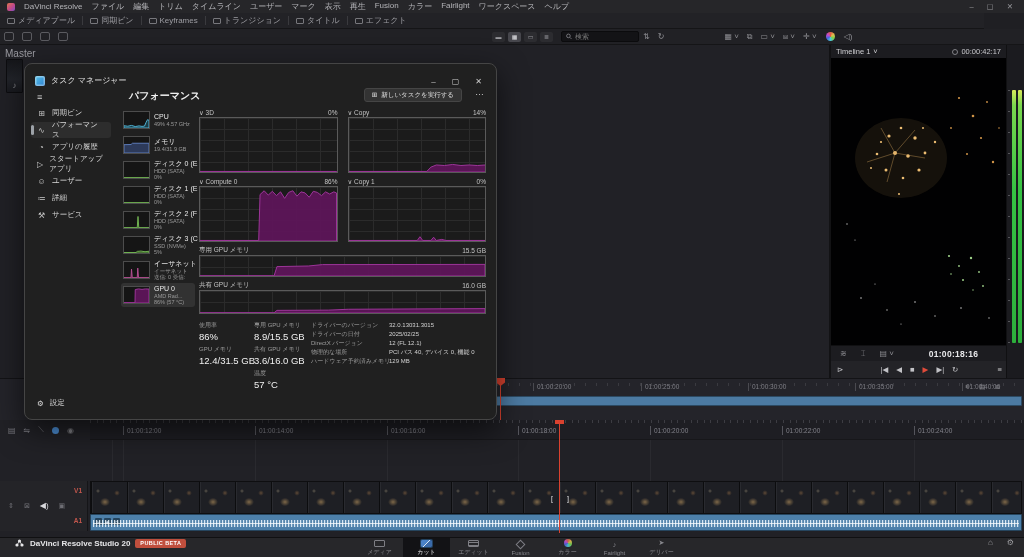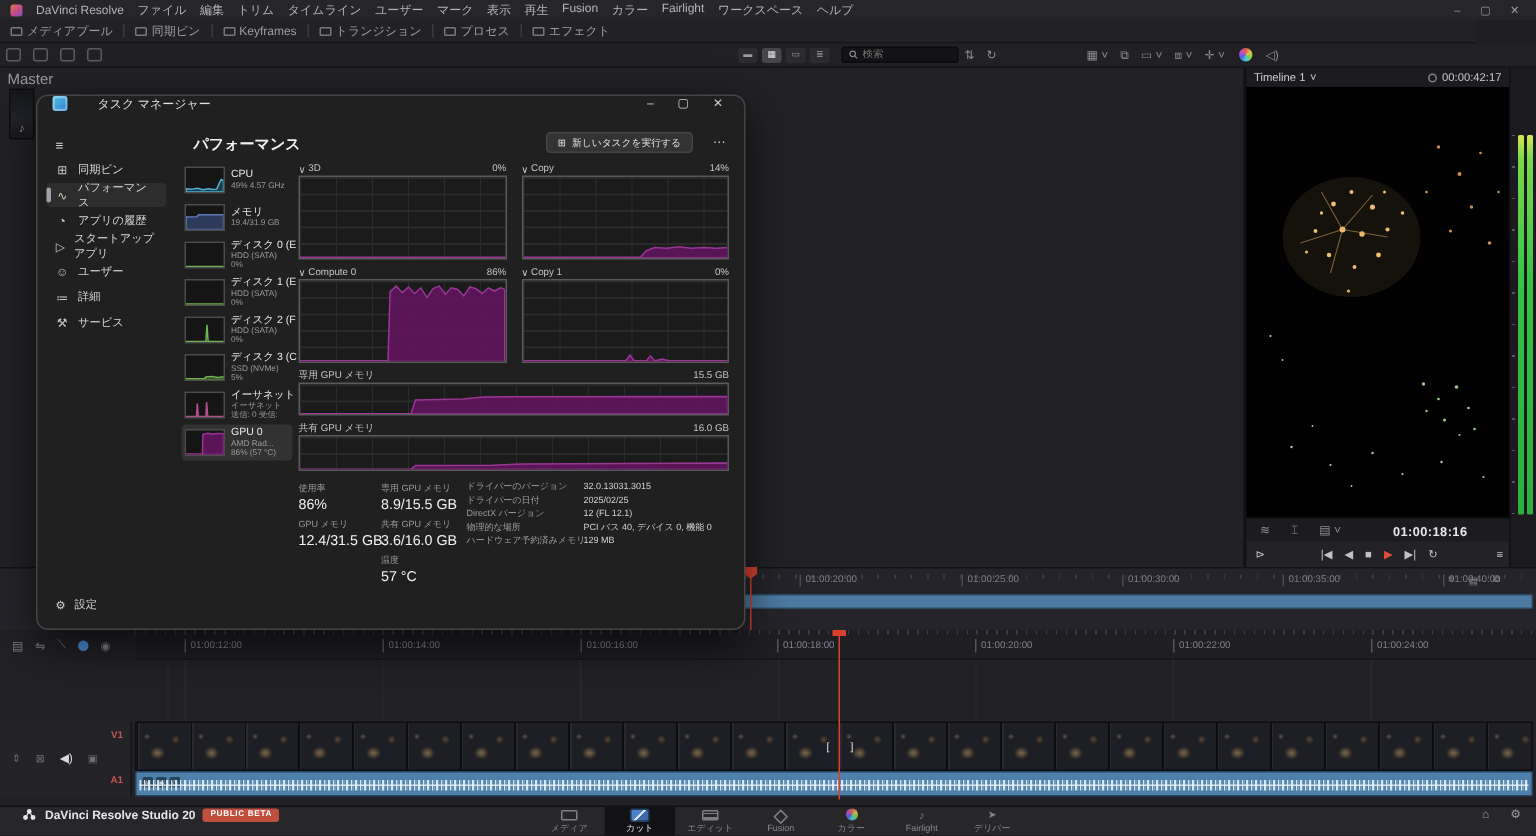--- a/index.html
+++ b/index.html
@@ -92,21 +92,21 @@
 .page-tab.active{background:#121215;color:#e8e8ea}
 .pg-ico{height:8px;display:flex;align-items:center;justify-content:center;font-size:7px;color:#87878c}
 .pg-rect{width:11px;height:7px;border:1px solid #7e7e84;border-radius:1px}
 .pg-cut{width:11px;height:7px;border-radius:1px;background:linear-gradient(135deg,#4a82c8 0 45%,#dce6f0 45% 55%,#3a6aaa 55%);box-shadow:0 0 0 1px #23425f}
 .pg-lines{width:11px;height:7px;border:1px solid #7e7e84;border-radius:1px;background:repeating-linear-gradient(180deg,transparent 0 1px,#7e7e84 1px 2px,transparent 2px 3px)}
 .pg-diamond{width:7px;height:7px;border:1px solid #7e7e84;transform:rotate(45deg)}
 .pg-wheel{width:8px;height:8px;border-radius:50%;background:conic-gradient(#c85a4a,#c8b14a,#6ac04e,#4ab8c8,#4a5ec8,#b44ac0,#c85a4a)}
 .bb-right{position:absolute;right:10px;display:flex;gap:14px;font-size:8px;color:#9a9a9e}
 
 .tm{position:absolute;left:24px;top:63px;width:473px;height:357px;background:#202020;border:1px solid #454545;border-radius:8px;box-shadow:0 10px 30px rgba(0,0,0,.6);z-index:50;overflow:hidden}
-.tm-titlebar{height:22px;display:flex;align-items:flex-start;gap:20px;padding:0 10px;font-size:8px;color:#e2e2e2}
+.tm-titlebar{height:22px;display:flex;align-items:flex-end;gap:6px;padding:0 10px;font-size:8px;color:#e2e2e2}
 .tm-appico{width:10px;height:10px;border-radius:2px;background:linear-gradient(135deg,#57c2e8,#2e7fd0);box-shadow:inset 0 0 0 1.5px rgba(255,255,255,.35)}
 .tm-ctl{margin-left:auto;display:flex;gap:16px;font-size:8px;color:#cfcfcf;padding-right:4px}
 .tm-nav{position:absolute;left:0;top:22px;bottom:0;width:92px;padding-top:4px}
 .tm-burger{font-size:9px;color:#d8d8d8;padding:2px 12px}
 .tm-nav-item{position:relative;height:16px;margin:1px 6px;display:flex;align-items:center;gap:6px;font-size:7.5px;color:#d6d6d6;border-radius:3px;padding:0 6px}
 .tm-nav-item .nico{font-size:8px;color:#c8c8c8;width:9px;text-align:center}
 .tm-nav-item.selected{background:#2d2d2d}
 .tm-nav-item.selected::before{content:"";position:absolute;left:0;top:3px;width:3px;height:10px;border-radius:2px;background:#9da2a8}
 .tm-settings{position:absolute;left:6px;right:6px;bottom:8px;height:16px;display:flex;align-items:center;gap:6px;font-size:7.5px;color:#d6d6d6;padding:0 6px}
 .tm-content{position:absolute;left:92px;top:22px;right:0;bottom:0}
@@ -189,21 +189,21 @@
           <span>Keyframes</span>
         </span>
       <span class="tb-sep"></span>
       <span class="tb-btn">
           <span class="tb-ico"></span>
           <span>トランジション</span>
         </span>
       <span class="tb-sep"></span>
       <span class="tb-btn">
           <span class="tb-ico"></span>
-          <span>プロセス</span>
+          <span>タイトル</span>
         </span>
       <span class="tb-sep"></span>
       <span class="tb-btn">
           <span class="tb-ico"></span>
           <span>エフェクト</span>
         </span>
     </div>
   </div>
 
   <div class="subtoolbar">

